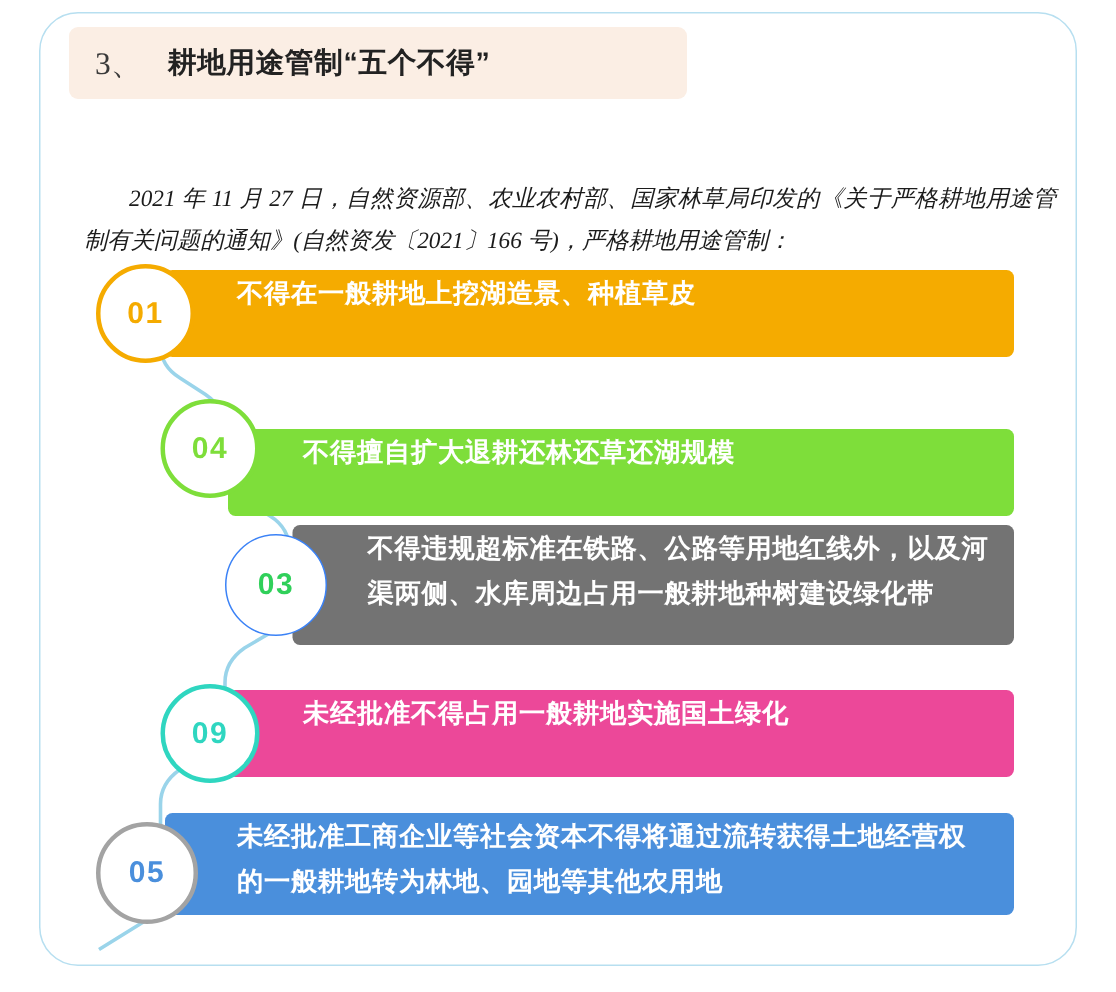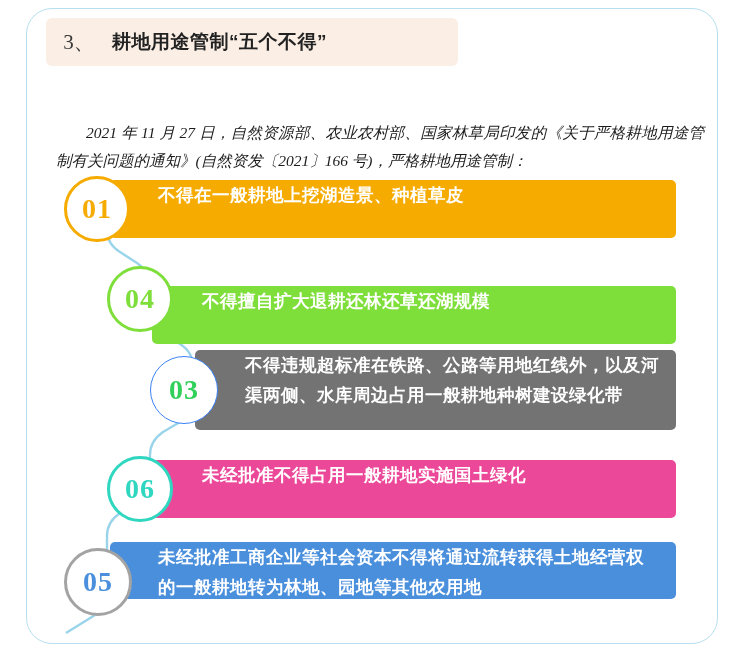--- a/index.html
+++ b/index.html
@@ -110,24 +110,24 @@
     position: absolute;
     border-radius: 50%;
     background: #ffffff;
     box-sizing: border-box;
     display: flex;
     align-items: center;
     justify-content: center;
     z-index: 3;
   }
   .circle span {
-    font-size: 28px;
+    font-size: 20px;
     font-weight: bold;
     letter-spacing: 1px;
-    font-family: Liberation Serif, serif;
+    font-family: Liberation Sans, sans-serif;
   }
 </style>
 </head>
 <body>
 
 <div class="frame"></div>
 
 <div class="title-bar">
   <div class="title-num">3、</div>
   <div class="title-text">耕地用途管制“五个不得”</div>
@@ -166,26 +166,26 @@
     <div class="circle" style="left:150px; top:196px; width:68px; height:68px; border:1px solid #3b82f6;">
       <span style="color:#30d05a;">03</span>
     </div>
   </div>
 
   <div class="row">
     <div class="bar" style="left:152px; top:300px; width:524px; height:58px; background:#ec4899; padding-left:50px;">
       <span class="bar-text">未经批准不得占用一般耕地实施国土绿化</span>
     </div>
     <div class="circle" style="left:107px; top:296px; width:66px; height:66px; border:3px solid #2fd6c0;">
-      <span style="color:#2fd6c0;">06</span>
+      <span style="color:#2fd6c0;">09</span>
     </div>
   </div>
 
   <div class="row">
-    <div class="bar" style="left:110px; top:382px; width:566px; height:57px; background:#4a8fdc; padding-left:48px; padding-right:20px;">
+    <div class="bar" style="left:110px; top:382px; width:566px; height:68px; background:#4a8fdc; padding-left:48px; padding-right:20px;">
       <span class="bar-text">未经批准工商企业等社会资本不得将通过流转获得土地经营权的一般耕地转为林地、园地等其他农用地</span>
     </div>
     <div class="circle" style="left:64px; top:388px; width:68px; height:68px; border:3px solid #a3a3a3;">
       <span style="color:#4a8fdc;">05</span>
     </div>
   </div>
 
 </div>
 
 </body></html>

